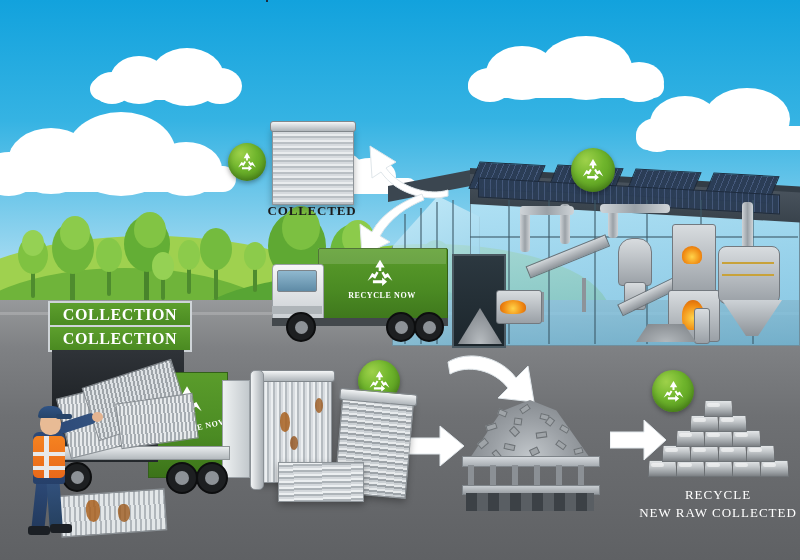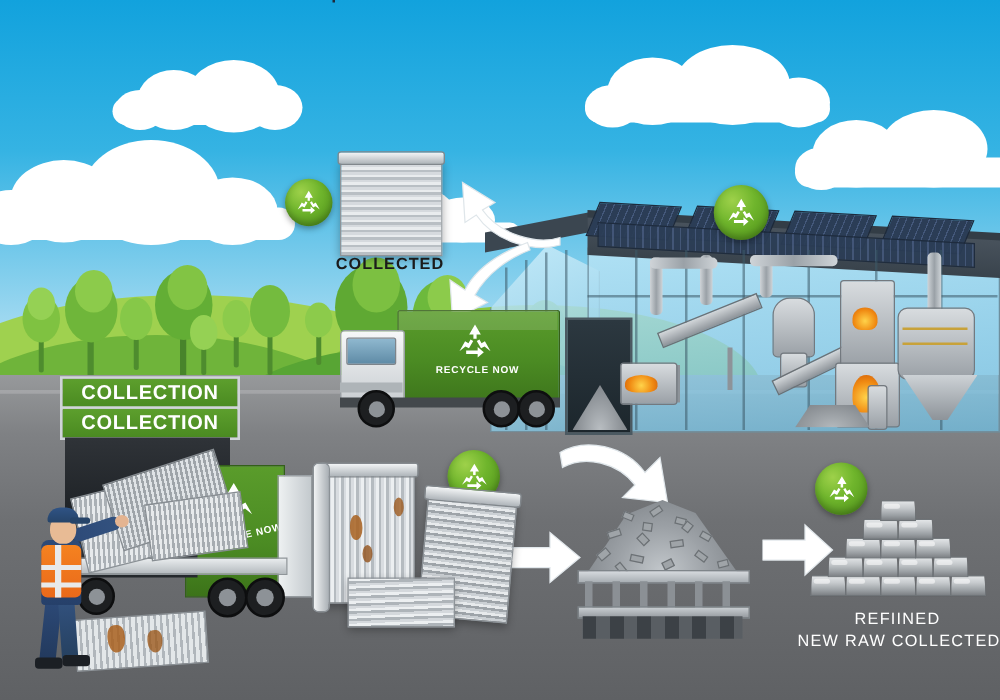--- a/index.html
+++ b/index.html
@@ -1,17 +1,17 @@
 <!DOCTYPE html>
 <html><head>
 <meta charset="utf-8">
 <style>
   html,body{margin:0;padding:0;background:#5a5d61;}
   body{font-family:"Liberation Sans", sans-serif;}
-  #stage{position:relative;width:800px;height:560px;overflow:hidden;}
+  #stage{position:relative;width:800px;height:560px;overflow:hidden;font-family:Liberation Serif, serif;}
 
   
   .sky{position:absolute;left:0;top:0;width:800px;height:300px;
        background:linear-gradient(180deg,#12a2dd 0%,#35b3e3 40%,#7fcdec 72%,#bfe4f5 100%);}
   .cloud{position:absolute;background:#ffffff;border-radius:50%;}
   .cloudbase{position:absolute;background:#ffffff;border-radius:40px;}
 
   
   .hill{position:absolute;border-radius:50% 50% 0 0;}
   .tree{position:absolute;}
@@ -533,17 +533,17 @@
 
     <div class="ingot" style="left:676px;top:430px;width:27px;height:15px;clip-path:polygon(6% 0,94% 0,100% 100%,0 100%);"></div>
     <div class="ingot" style="left:704px;top:430px;width:27px;height:15px;clip-path:polygon(6% 0,94% 0,100% 100%,0 100%);"></div>
     <div class="ingot" style="left:732px;top:430px;width:27px;height:15px;clip-path:polygon(6% 0,94% 0,100% 100%,0 100%);"></div>
 
     <div class="ingot" style="left:690px;top:415px;width:27px;height:15px;clip-path:polygon(6% 0,94% 0,100% 100%,0 100%);"></div>
     <div class="ingot" style="left:718px;top:415px;width:27px;height:15px;clip-path:polygon(6% 0,94% 0,100% 100%,0 100%);"></div>
 
     <div class="ingot" style="left:704px;top:400px;width:27px;height:15px;clip-path:polygon(6% 0,94% 0,100% 100%,0 100%);"></div>
 
-    <div class="lbl" style="left:648px;top:487px;width:140px;font-size:13px;font-weight:normal;letter-spacing:1px;">REFIINED</div>
+    <div class="lbl" style="left:648px;top:487px;width:140px;font-size:13px;font-weight:normal;letter-spacing:1px;">RECYCLE</div>
     <div class="lbl" style="left:638px;top:505px;width:160px;font-size:13px;font-weight:normal;letter-spacing:1px;">NEW RAW COLLECTED</div>
   </div>
 
 </div>
 
 </body></html>

